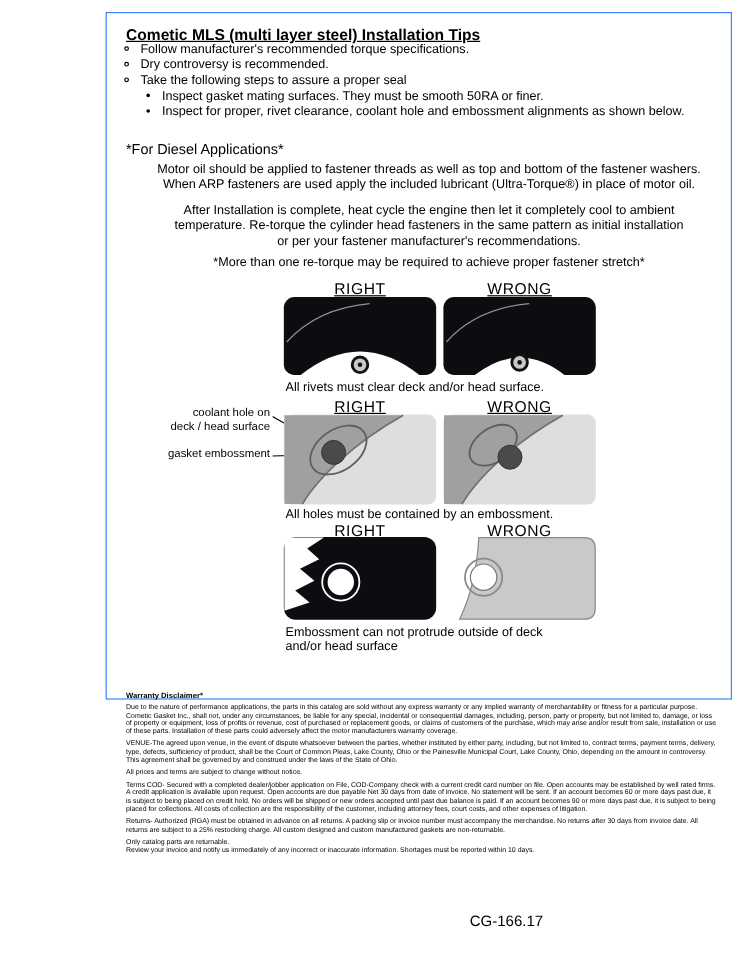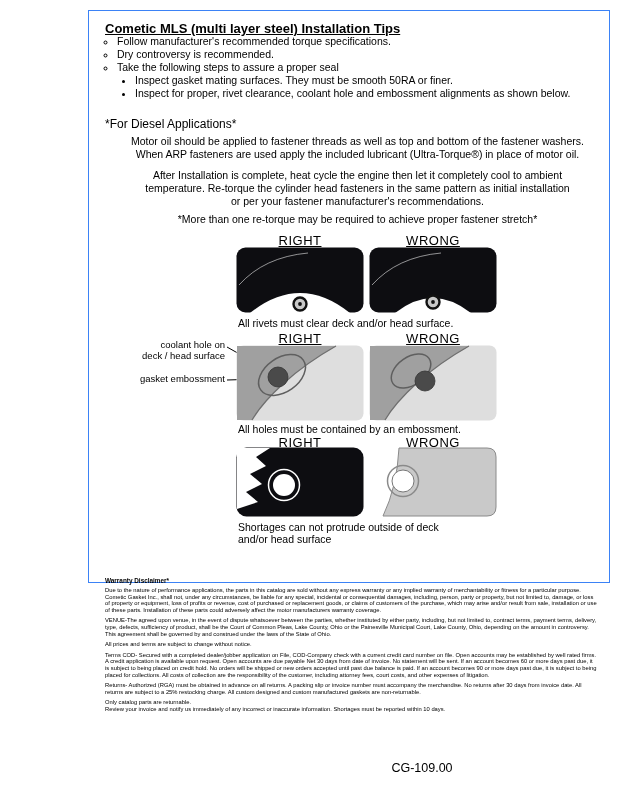--- a/index.html
+++ b/index.html
@@ -130,32 +130,32 @@
         <circle cx="48" cy="38" r="15.5" fill="none" stroke="#ffffff" stroke-width="1.5"></circle>
       </svg>
     </div>
     <div class="fig-img" style="left:280px;top:214px;">
       <svg width="128" height="70" viewBox="0 0 128 70" role="img">
         <path d="M30,1 L118,1 Q127,1 127,10 L127,60 Q127,69 118,69 L14,69 Q28,40 30,1 Z" fill="#c9c9c9" stroke="#8a8a8a" stroke-width="1"></path>
         <circle cx="34" cy="34" r="15.5" fill="none" stroke="#8a8a8a" stroke-width="1.5"></circle>
         <circle cx="34" cy="34" r="11" fill="#ffffff" stroke="#777" stroke-width="1"></circle>
       </svg>
     </div>
-    <div class="fig-caption" style="top:288px;">Shortages can not protrude outside of deck
+    <div class="fig-caption" style="top:288px;">Embossment can not protrude outside of deck
 and/or head surface</div>
 
   </div>
 
   <div class="warranty">
     <h4>Warranty Disclaimer*</h4>
     <p>Due to the nature of performance applications, the parts in this catalog are sold without any express warranty or any implied warranty of merchantability or fitness for a particular purpose.  Cometic Gasket Inc., shall not, under any circumstances, be liable for any special, incidental or consequential damages, including, person, party or property, but not limited to, damage, or loss of property or equipment, loss of profits or revenue, cost of purchased or replacement goods, or claims of customers of the purchase, which may arise and/or result from sale, installation or use of these parts.  Installation of these parts could adversely affect the motor manufacturers warranty coverage.</p>
     <p>VENUE-The agreed upon venue, in the event of dispute whatsoever between the parties, whether instituted by either party, including, but not limited to, contract terms, payment terms, delivery, type, defects, sufficiency of product, shall be the Court of Common Pleas, Lake County, Ohio or the Painesville Municipal Court, Lake County, Ohio, depending on the amount in controversy.
 This agreement shall be governed by and construed under the laws of the State of Ohio.</p>
     <p>All prices and terms are subject to change without notice.</p>
     <p>Terms COD- Secured with a completed dealer/jobber application on File, COD-Company check with a current credit card number on file.  Open accounts may be established by well rated firms.  A credit application is available upon request.  Open accounts are due payable Net 30 days from date of invoice.  No statement will be sent.  If an account becomes 60 or more days past due, it is subject to being placed on credit hold.  No orders will be shipped or new orders accepted until past due balance is paid.  If an account becomes 90 or more days past due, it is subject to being placed for collections.  All costs of collection are the responsibility of the customer, including attorney fees, court costs, and other expenses of litigation.</p>
     <p>Returns- Authorized (RGA) must be obtained in advance on all returns.  A packing slip or invoice number must accompany the merchandise.  No returns after 30 days from invoice date.  All returns are subject to a 25% restocking charge.  All custom designed and custom manufactured gaskets are non-returnable.</p>
     <p>Only catalog parts are returnable.
 Review your invoice and notify us immediately of any incorrect or inaccurate information.  Shortages must be reported within 10 days.</p>
   </div>
 
-  <div class="footer-code">CG-109.00</div>
+  <div class="footer-code">CG-166.17</div>
 
 </div>
 
 </body></html>

